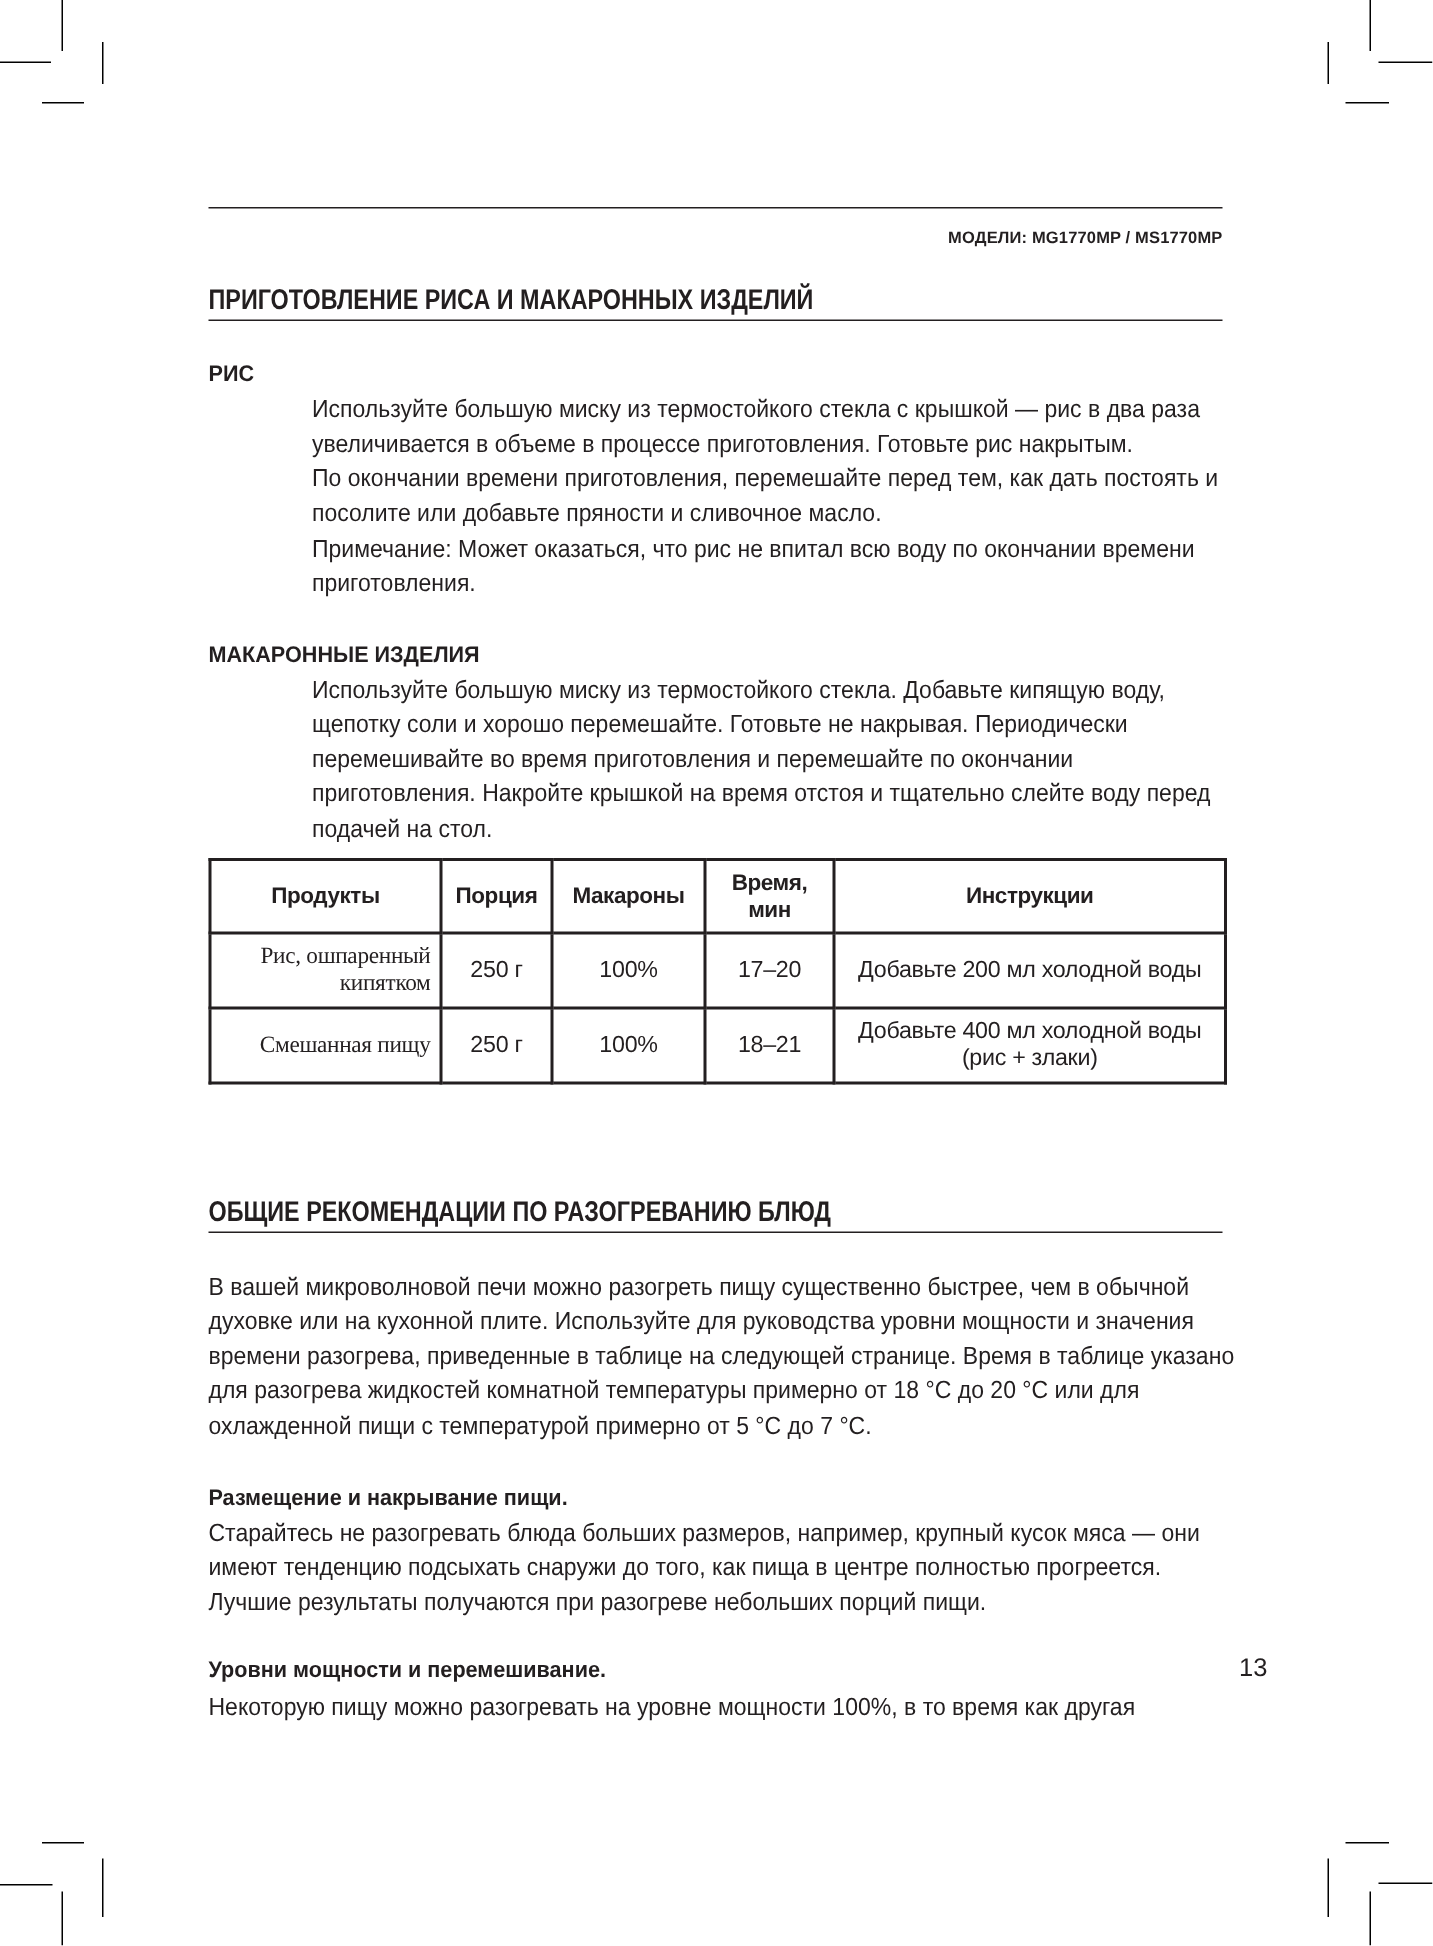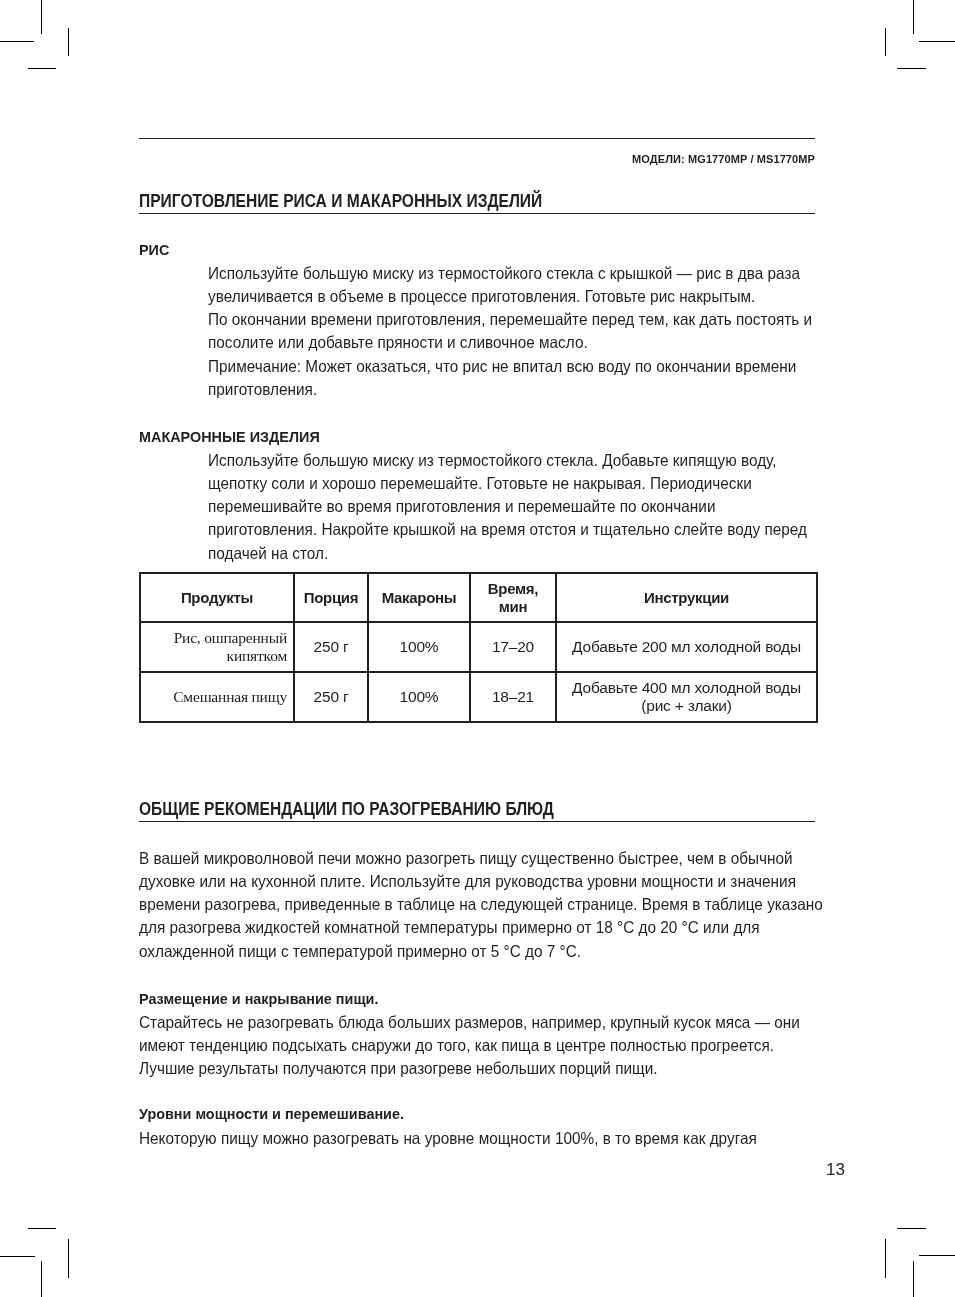--- a/index.html
+++ b/index.html
@@ -38,21 +38,21 @@
     border: 2px solid #231f20; padding: 0 6px; vertical-align: middle;
     white-space: pre-line; font-size: 15.5px; line-height: 18px; letter-spacing: -0.2px;
     text-align: center;
   }
   table.recipes th { font-weight: bold; font-size: 15px; letter-spacing: -0.3px; }
   table.recipes tr.hdr { height: 49px; }
   table.recipes tr.r1, table.recipes tr.r2 { height: 50px; }
   table.recipes tr.r3 { height: 51px; }
   table.recipes td.prod { text-align: right; padding-left: 7px; font-family: Liberation Serif, serif; }
 
-  .page-num { left: 826px; top: 1160px; font-size: 17px; line-height: 20px; }
+  .page-num { left: 826px; top: 1102px; font-size: 17px; line-height: 20px; }
   .footer { font-family: "Liberation Serif", serif; font-size: 10.5px; line-height: 12px; white-space: pre; top: 1314px; }
 </style>
 </head>
 <body>
 
 <div class="crop v" style="left:41px;top:0;height:34px"></div>
 <div class="crop h" style="left:0;top:41px;width:34px"></div>
 <div class="crop v" style="left:68px;top:28px;height:28px"></div>
 <div class="crop h" style="left:28px;top:68px;width:28px"></div>
 

